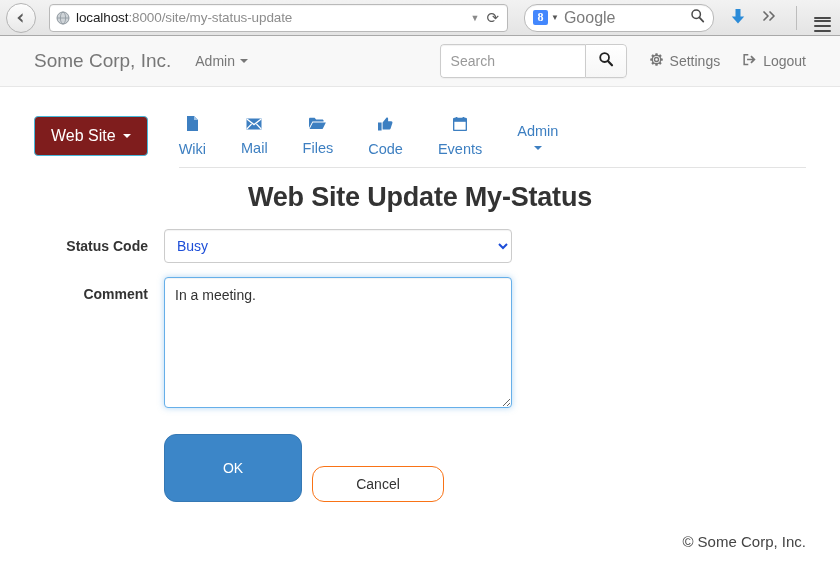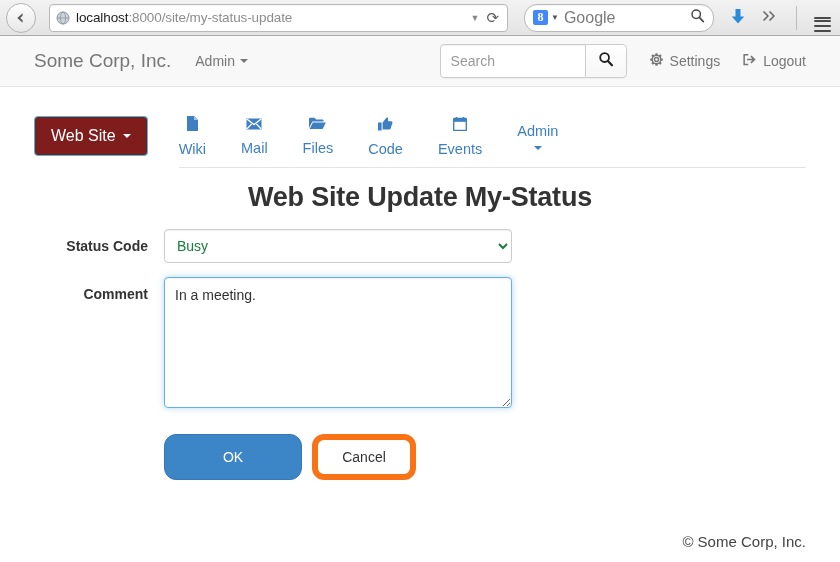--- a/index.html
+++ b/index.html
@@ -253,21 +253,21 @@
     box-sizing: border-box;
     padding-top: 9px;
     flex: none;
   }
   .form-control-wrap { width: 348px; flex: none; }
 
   select.status-select {
     width: 100%;
     height: 34px;
     font-size: 14px;
-    color: #15803d;
+    color: #1d4ed8;
     padding: 0 8px;
     border: 1px solid #cccccc;
     border-radius: 4px;
     background: #ffffff;
     font-family: "Liberation Sans", sans-serif;
     box-shadow: inset 0 1px 1px rgba(0,0,0,.05);
     outline: none;
   }
   textarea.comment-area {
     width: 100%;
@@ -299,24 +299,25 @@
     font-family: "Liberation Sans", sans-serif;
     cursor: default;
   }
   .btn-primary {
     width: 138px;
     background: #3c86c8;
     border: 1px solid #3578b4;
     color: #ffffff;
   }
   .btn-default {
-    width: 104px;
+    width: 132px;
     background: #ffffff;
-    border: 6px solid #f97316;
+    border: 1px solid #f97316;
     color: #333333;
+    margin-top: 32px;
   }
 
   .footer {
     position: absolute;
     right: 34px;
     top: 533px;
     font-size: 15px;
     color: #444444;
   }
 </style>

